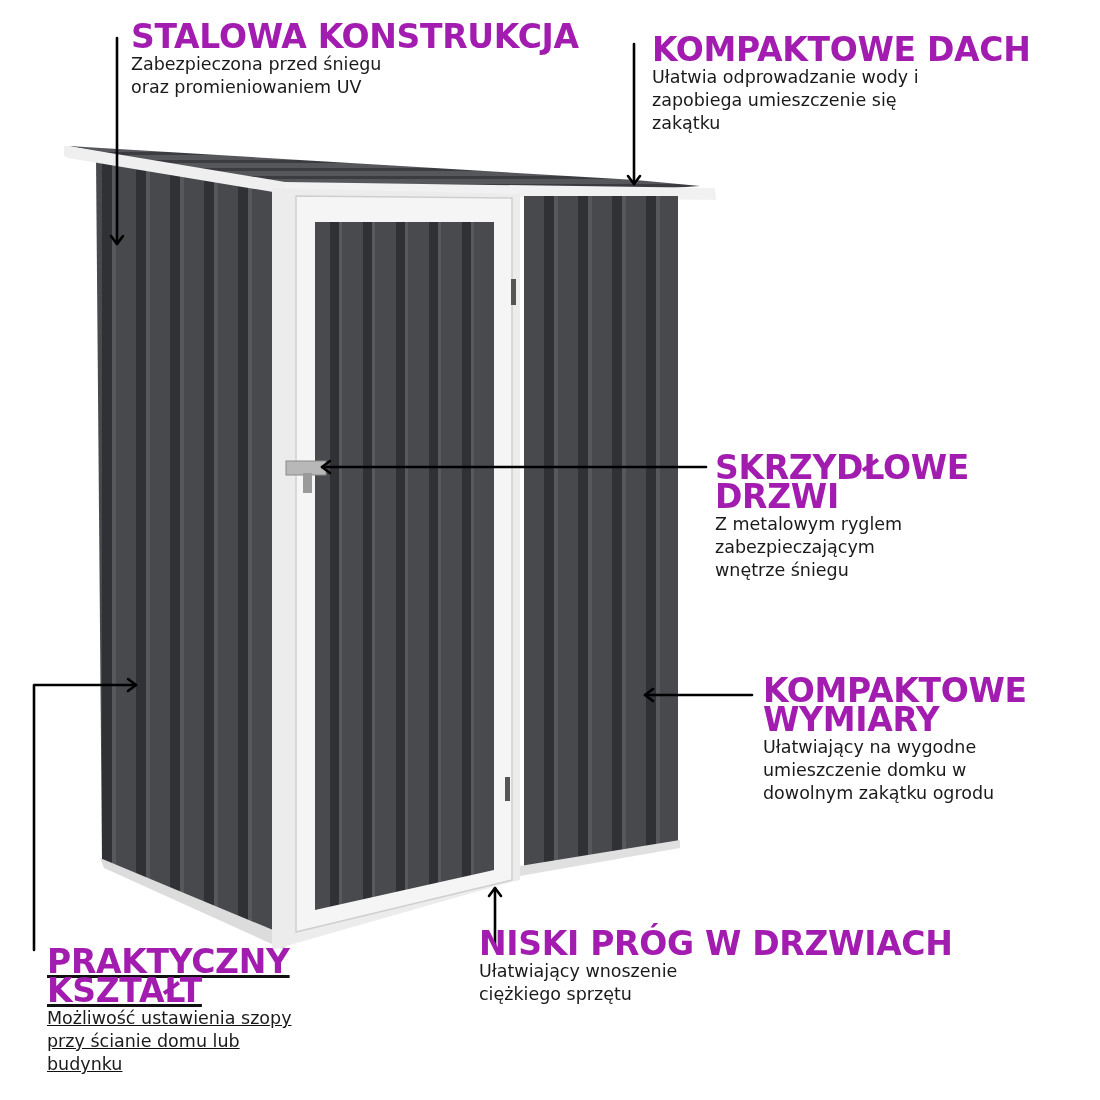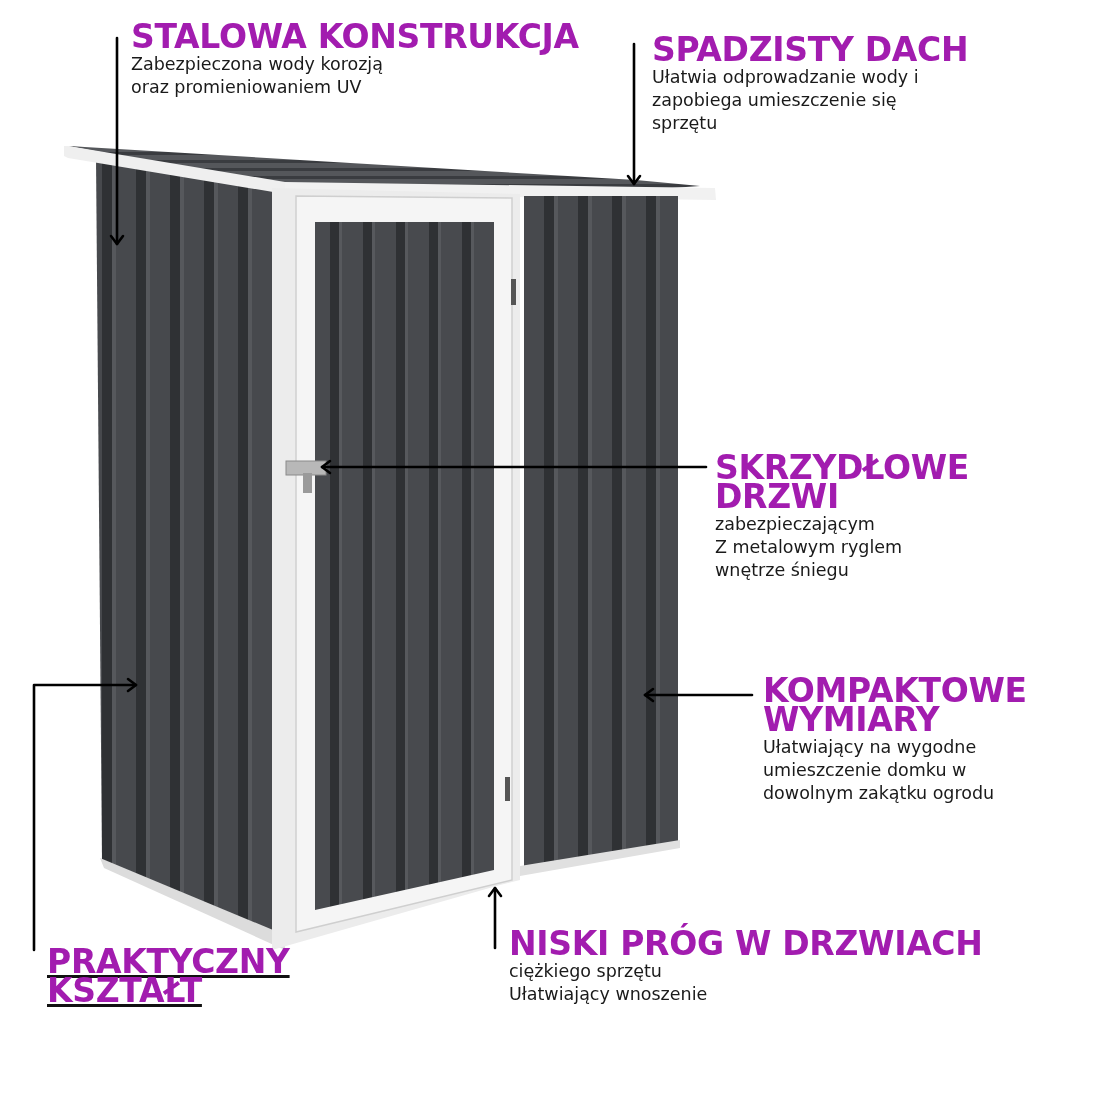--- a/index.html
+++ b/index.html
@@ -73,61 +73,66 @@
     <polyline points="489,896 495,888 501,896"></polyline>
 
     <polyline points="34,950 34,685 136,685"></polyline>
     <polyline points="128,679 136,685 128,691"></polyline>
   </g>
 </svg>
 
 <div class="abs" style="left:131px;top:22px;">
   <h2 class="title">STALOWA KONSTRUKCJA</h2>
   <p class="desc">
-    <span>Zabezpieczona wody korozją</span>
+    <span>Zabezpieczona przed śniegu</span>
     <span>oraz promieniowaniem UV</span>
   </p>
 </div>
 
 <div class="abs" style="left:652px;top:35px;">
-  <h2 class="title">SPADZISTY DACH</h2>
+  <h2 class="title">KOMPAKTOWE DACH</h2>
   <p class="desc">
     <span>Ułatwia odprowadzanie wody i</span>
     <span>zapobiega umieszczenie się</span>
-    <span>sprzętu</span>
+    <span>zakątku</span>
   </p>
 </div>
 
 <div class="abs" style="left:715px;top:453px;">
   <h2 class="title">SKRZYDŁOWE DRZWI</h2>
   <p class="desc">
+    <span>Z metalowym ryglem</span>
     <span>zabezpieczającym</span>
-    <span>Z metalowym ryglem</span>
     <span>wnętrze śniegu</span>
   </p>
 </div>
 
 <div class="abs" style="left:763px;top:676px;">
   <h2 class="title">
     <span style="display:block">KOMPAKTOWE</span>
     <span style="display:block">WYMIARY</span>
   </h2>
   <p class="desc">
     <span>Ułatwiający na wygodne</span>
     <span>umieszczenie domku w</span>
     <span>dowolnym zakątku ogrodu</span>
   </p>
 </div>
 
-<div class="abs" style="left:509px;top:929px;">
+<div class="abs" style="left:479px;top:929px;">
   <h2 class="title">NISKI PRÓG W DRZWIACH</h2>
   <p class="desc">
+    <span>Ułatwiający wnoszenie</span>
     <span>ciężkiego sprzętu</span>
-    <span>Ułatwiający wnoszenie</span>
   </p>
 </div>
 
 <div class="abs" style="left:47px;top:947px;text-decoration:underline;">
   <h2 class="title">
     <span style="display:block">PRAKTYCZNY</span>
     <span style="display:block">KSZTAŁT</span>
   </h2>
+  <p class="desc">
+    <span>Możliwość ustawienia szopy</span>
+    <span>przy ścianie domu lub</span>
+    <span>budynku</span>
+  </p>
 </div>
 
 </body></html>

